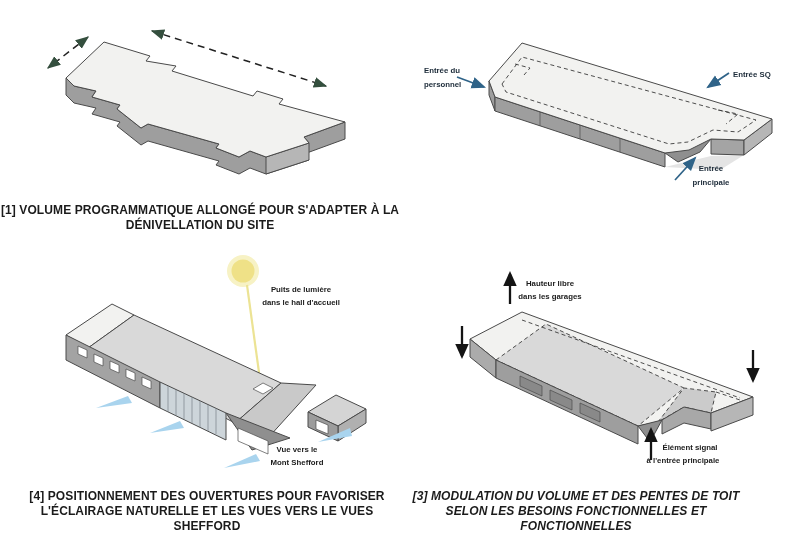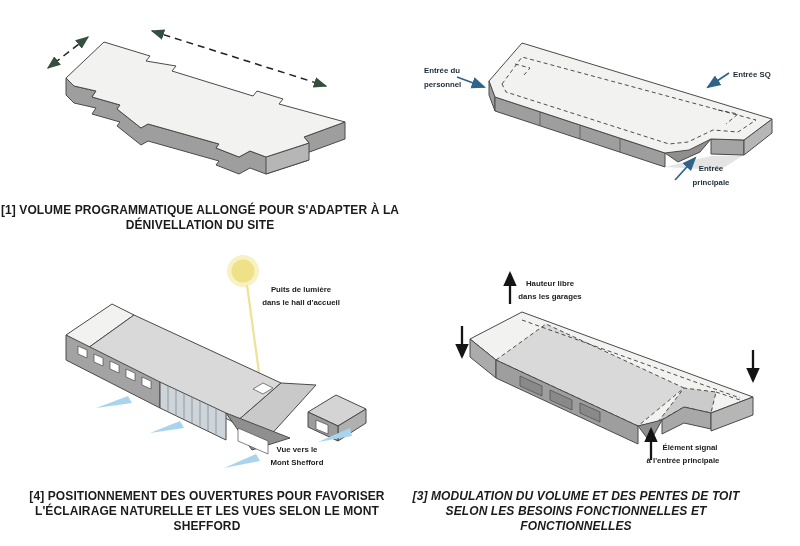--- a/index.html
+++ b/index.html
@@ -126,21 +126,21 @@
       </g>
       <g>
         <text class="lbl" x="301" y="62" text-anchor="middle">Puits de lumière</text>
         <text class="lbl" x="301" y="75" text-anchor="middle">dans le hall d'accueil</text>
         <text class="lbl" x="297" y="222" text-anchor="middle">Vue vers le</text>
         <text class="lbl" x="297" y="235" text-anchor="middle">Mont Shefford</text>
       </g>
     </svg>
     <figcaption class="caption">
       <div>[4] POSITIONNEMENT DES OUVERTURES POUR FAVORISER</div>
-      <div>L'ÉCLAIRAGE NATURELLE ET LES VUES SELON LE MONT SHEFFORD</div>
+      <div>L'ÉCLAIRAGE NATURELLE ET LES VUES VERS LE VUES SHEFFORD</div>
     </figcaption>
   </figure>
 
   <figure class="panel" id="p3">
     <svg width="400" height="316" viewBox="0 0 400 316">
       <defs>
         <marker id="km" viewBox="0 0 10 10" refX="8" refY="5" markerWidth="6.5" markerHeight="6.5" orient="auto">
           <path d="M0,0.5 L10,5 L0,9.5 Z" style="fill:var(--arrow-black,#141414)"></path>
         </marker>
       </defs>

